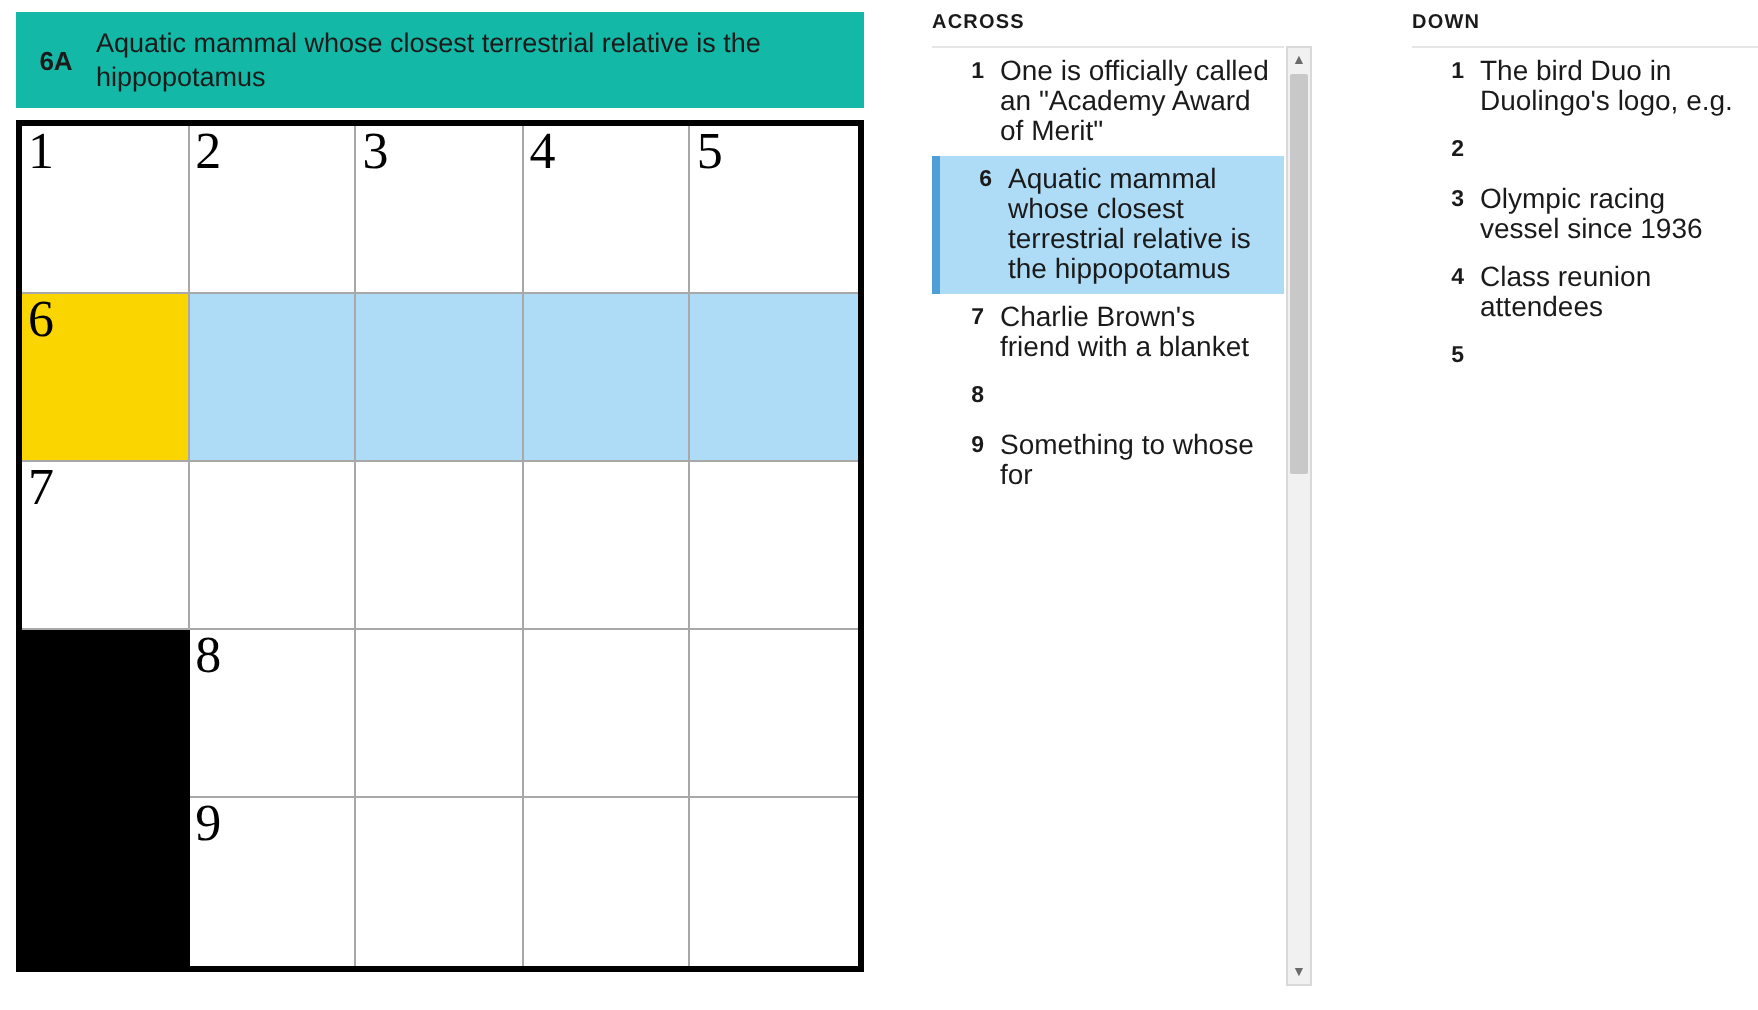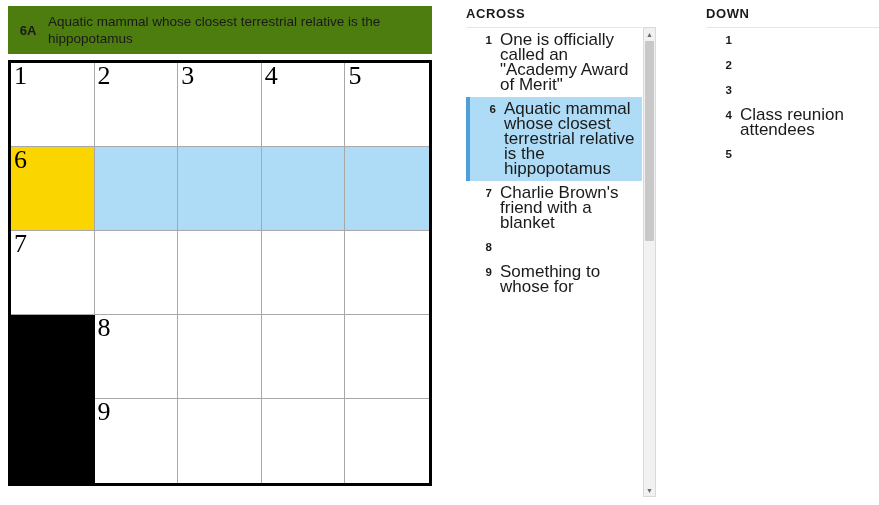--- a/index.html
+++ b/index.html
@@ -15,21 +15,21 @@
     overflow: hidden;
   }
 
   
   #clue-banner {
     position: absolute;
     left: 8px;
     top: 6px;
     width: 424px;
     height: 48px;
-    background: #4d7c0f;
+    background: #14b8a6;
     display: flex;
     align-items: center;
     box-sizing: border-box;
   }
   #clue-banner .clue-num {
     font-weight: bold;
     font-size: 13px;
     color: #1a1a1a;
     width: 40px;
     text-align: center;
@@ -84,21 +84,21 @@
 
   
   .clue-panel {
     position: absolute;
     top: 6px;
   }
   #panel-across { left: 466px; width: 190px; }
   #panel-down   { left: 706px; width: 190px; }
 
   .panel-title {
-    font-size: 13px;
+    font-size: 10px;
     font-weight: bold;
     letter-spacing: 0.6px;
     color: #1a1a1a;
     margin: 0 0 6px 0;
   }
   .clue-list-wrap {
     position: relative;
     height: 470px;
   }
   .clue-list {
@@ -124,21 +124,21 @@
     flex: 0 0 26px;
     text-align: right;
     padding-right: 8px;
     font-size: 11.5px;
     font-weight: bold;
     color: #1a1a1a;
     line-height: 15px;
     padding-top: 1px;
   }
   .clue-item .ctext {
-    font-size: 17px;
+    font-size: 14px;
     color: #1a1a1a;
     line-height: 15px;
   }
 
   
   .scrollbar {
     position: absolute;
     top: 0;
     right: 0;
     width: 13px;
@@ -255,26 +255,28 @@
     </div>
   </div>
 </div>
 
 <div class="clue-panel" id="panel-down">
   <div class="panel-title">DOWN</div>
   <div class="clue-list-wrap">
     <div class="clue-list" id="down-list">
         <div class="clue-item">
           <div class="cnum">1</div>
+          <div class="ctext">The bird Duo in Duolingo's logo, e.g.</div>
         </div>
         <div class="clue-item">
           <div class="cnum">2</div>
         </div>
         <div class="clue-item">
           <div class="cnum">3</div>
+          <div class="ctext">Olympic racing vessel since 1936</div>
         </div>
         <div class="clue-item">
           <div class="cnum">4</div>
           <div class="ctext">Class reunion attendees</div>
         </div>
         <div class="clue-item">
           <div class="cnum">5</div>
         </div>
       </div>
     <div class="scrollbar">

